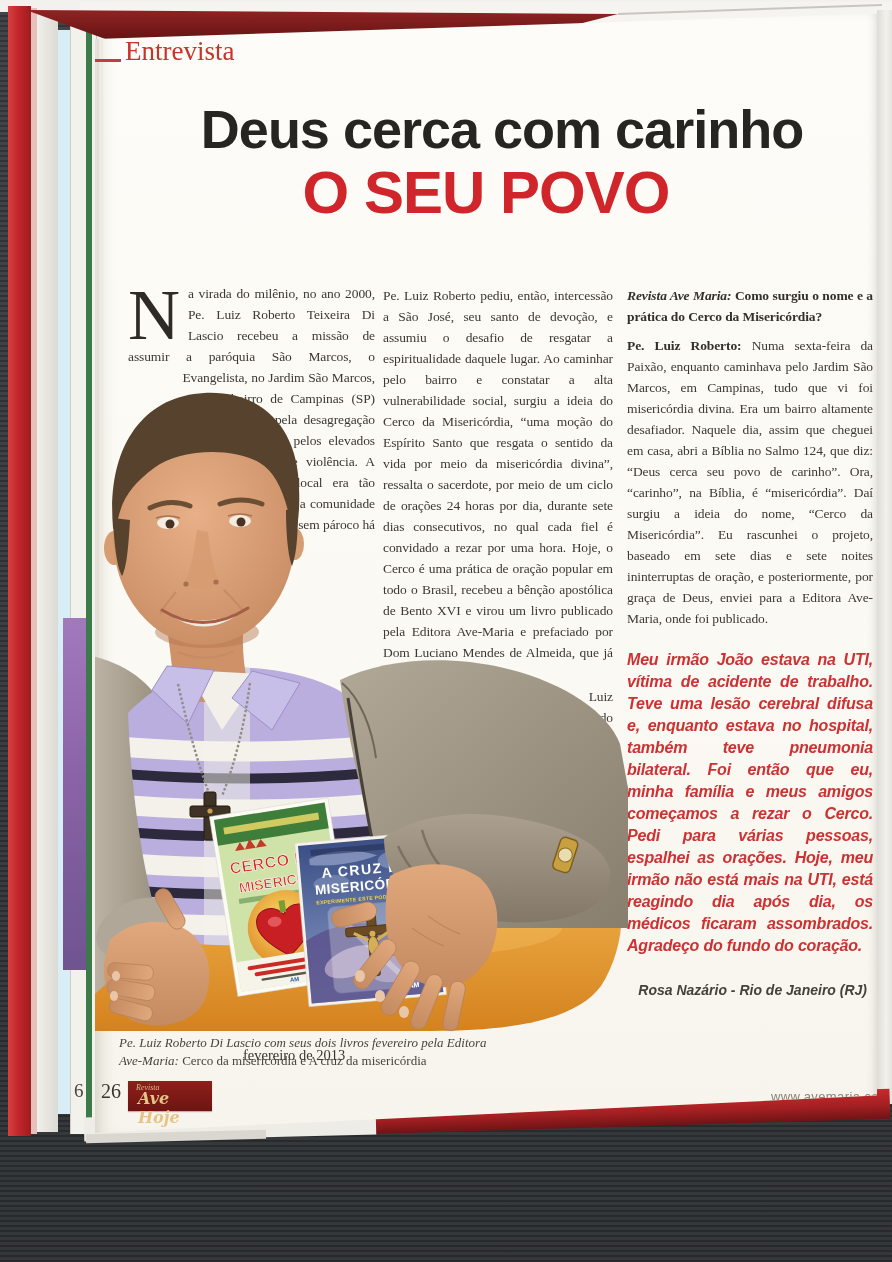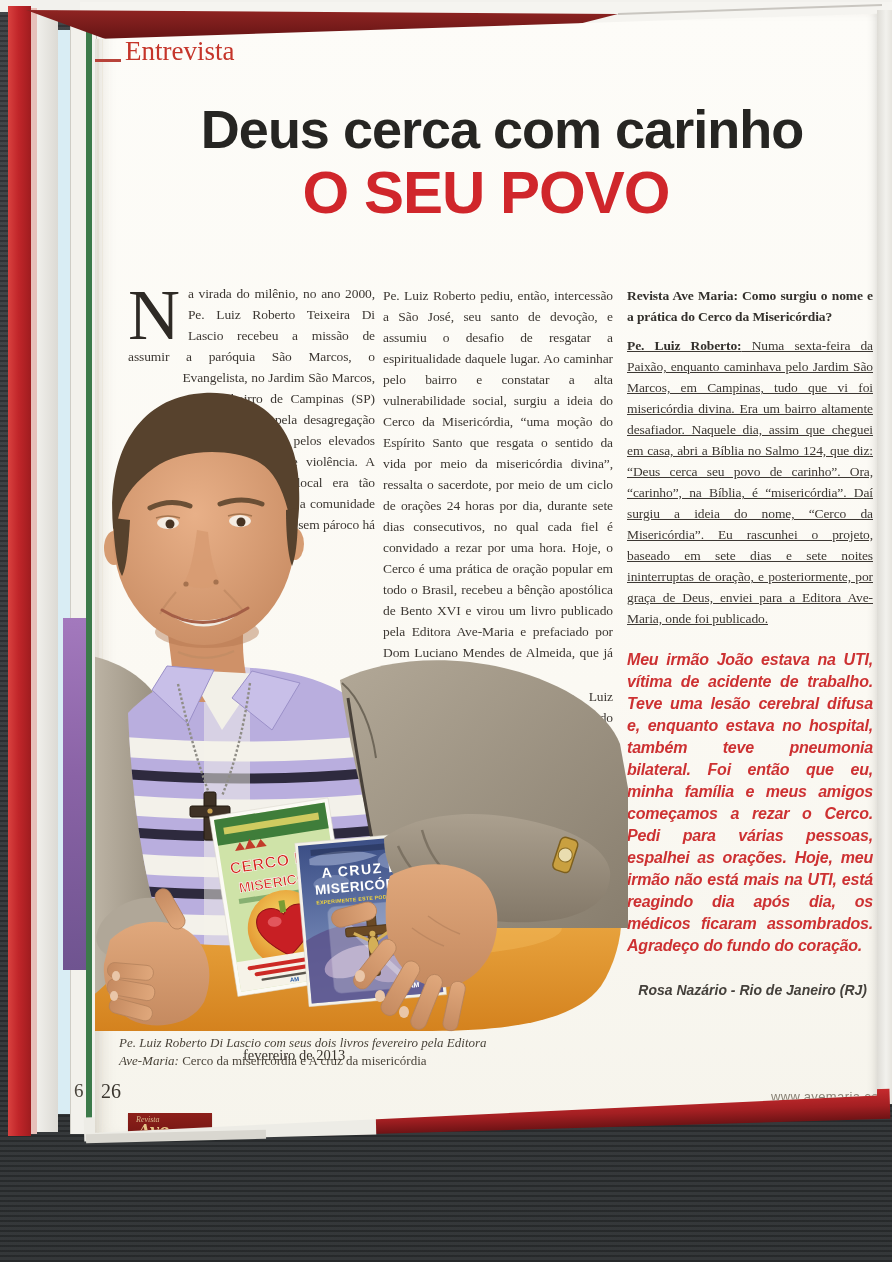--- a/index.html
+++ b/index.html
@@ -64,36 +64,36 @@
     letter-spacing:-.1px;margin:0;}
   .bt + .bt{margin-top:2px;}
   .indent{text-indent:14px;}
   .dropcap{float:left;font:400 72px/58px "Liberation Serif",serif;color:#2e2a25;
     padding:3px 8px 0 0;}
   .head-spacer{float:left;clear:left;width:122px;height:248px;margin-top:36px;
     shape-outside:polygon(0 0, 36% 0, 60% 9%, 79% 21%, 92% 38%, 99% 60%, 100% 100%, 0 100%) border-box;}
   .arm-spacer{display:block;float:left;clear:left;width:152px;height:152px;margin-top:18px;
     shape-outside:polygon(0 0, 5% 0, 55% 50%, 100% 92%, 100% 100%, 0 100%) border-box;}
   .q{font-weight:bold;color:#33302c;margin:0 0 8px 0;}
-  .q .ital{}
-  .a{margin:12px 0 20px 0;text-decoration:underline;}
+  .q .ital{font-style:italic;}
+  .a{margin:12px 0 20px 0;}
   .a b{color:#33302c;}
   .quote{font:italic 700 16px/22px "Liberation Sans",sans-serif;color:#cd3132;
     text-align:justify;letter-spacing:-.2px;margin:0 0 24px 0;}
   .attr{font:italic 700 14px/18px "Liberation Sans",sans-serif;color:#45413c;
     text-align:right;margin:4px;padding-right:2px;}
   
   .photo-svg{left:-3px;top:356px;}
   .caption{left:24px;top:1022px;width:440px;
     font:italic 13px/18px "Liberation Serif",serif;color:#4a443a;}
   .caption .rom{font-style:normal;}
   .pagenum{left:6px;top:1068px;font:20px "Liberation Serif",serif;color:#3a352e;}
   .logo-badge{left:33px;top:1069px;width:84px;height:30px;
     background:linear-gradient(180deg,#8d201a 0%,#6e1412 100%);
-    box-shadow:0 1px 1px rgba(0,0,0,.25);margin-top:32px;}
+    box-shadow:0 1px 1px rgba(0,0,0,.25);}
   .logo-top{position:absolute;left:8px;top:2px;font:italic 8px "Liberation Serif",serif;color:#d9ba8c;}
   .logo-name{position:absolute;left:10px;top:8px;font:italic bold 16px "DejaVu Serif",serif;color:#e4c587;}
   .issue-date{left:148px;top:1035px;font:14.5px "Liberation Serif",serif;color:#3a352e;}
   .website{left:676px;top:1077px;font:13px "Liberation Sans",sans-serif;color:#8a8376;
     letter-spacing:.4px;white-space:nowrap;}
 </style>
 </head>
 <body>
 
 <div class="stage">

